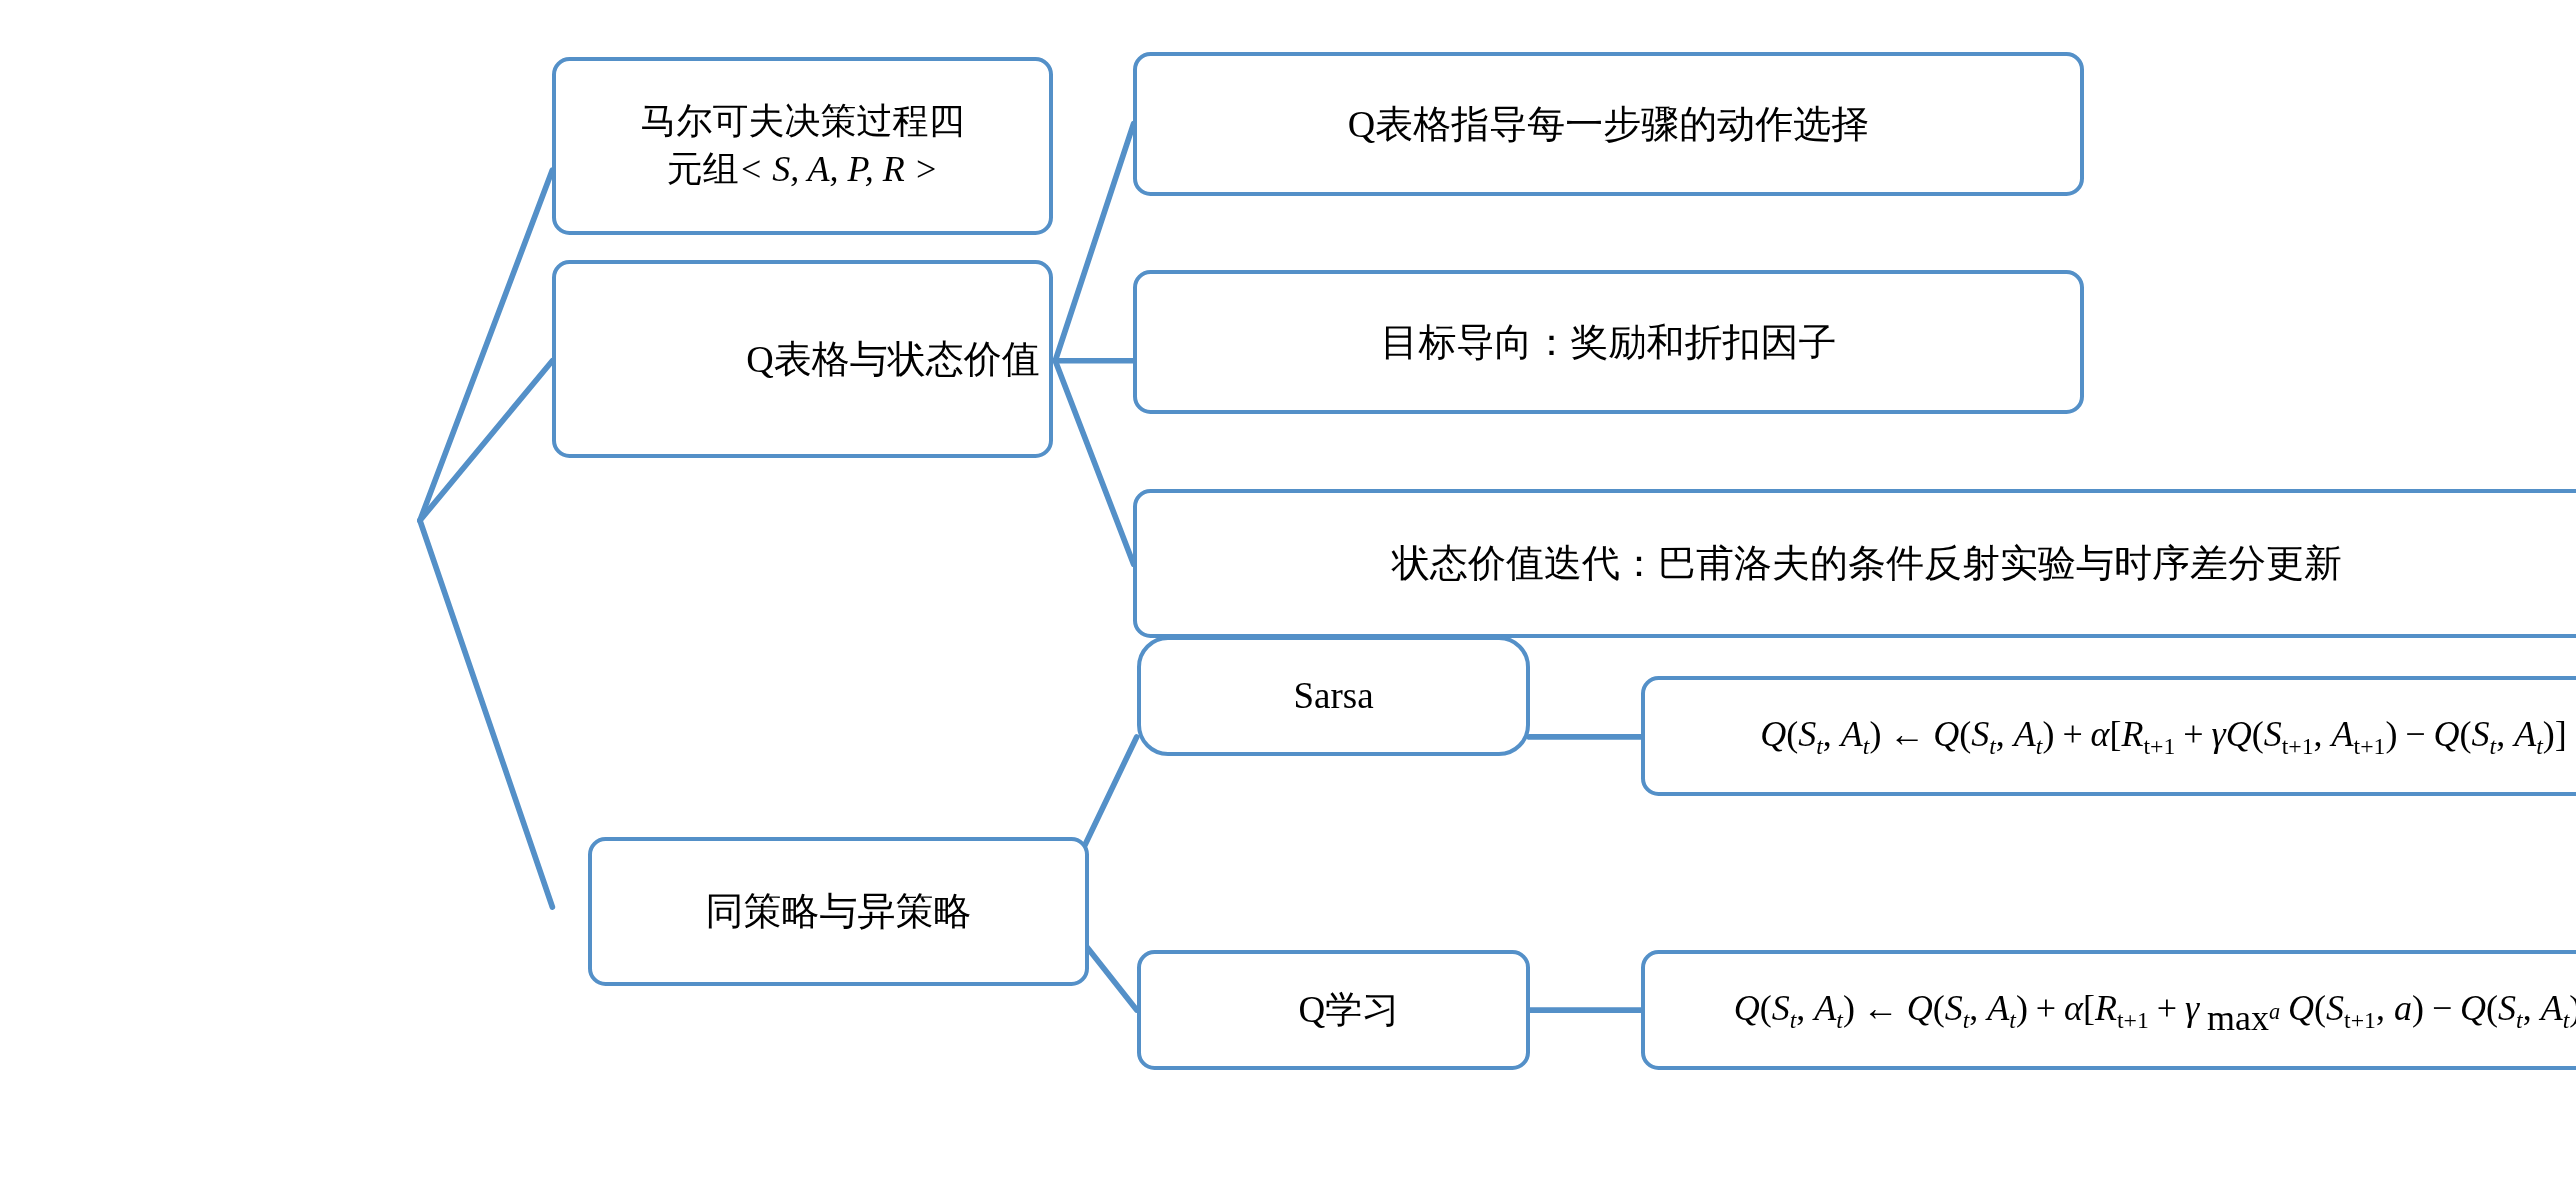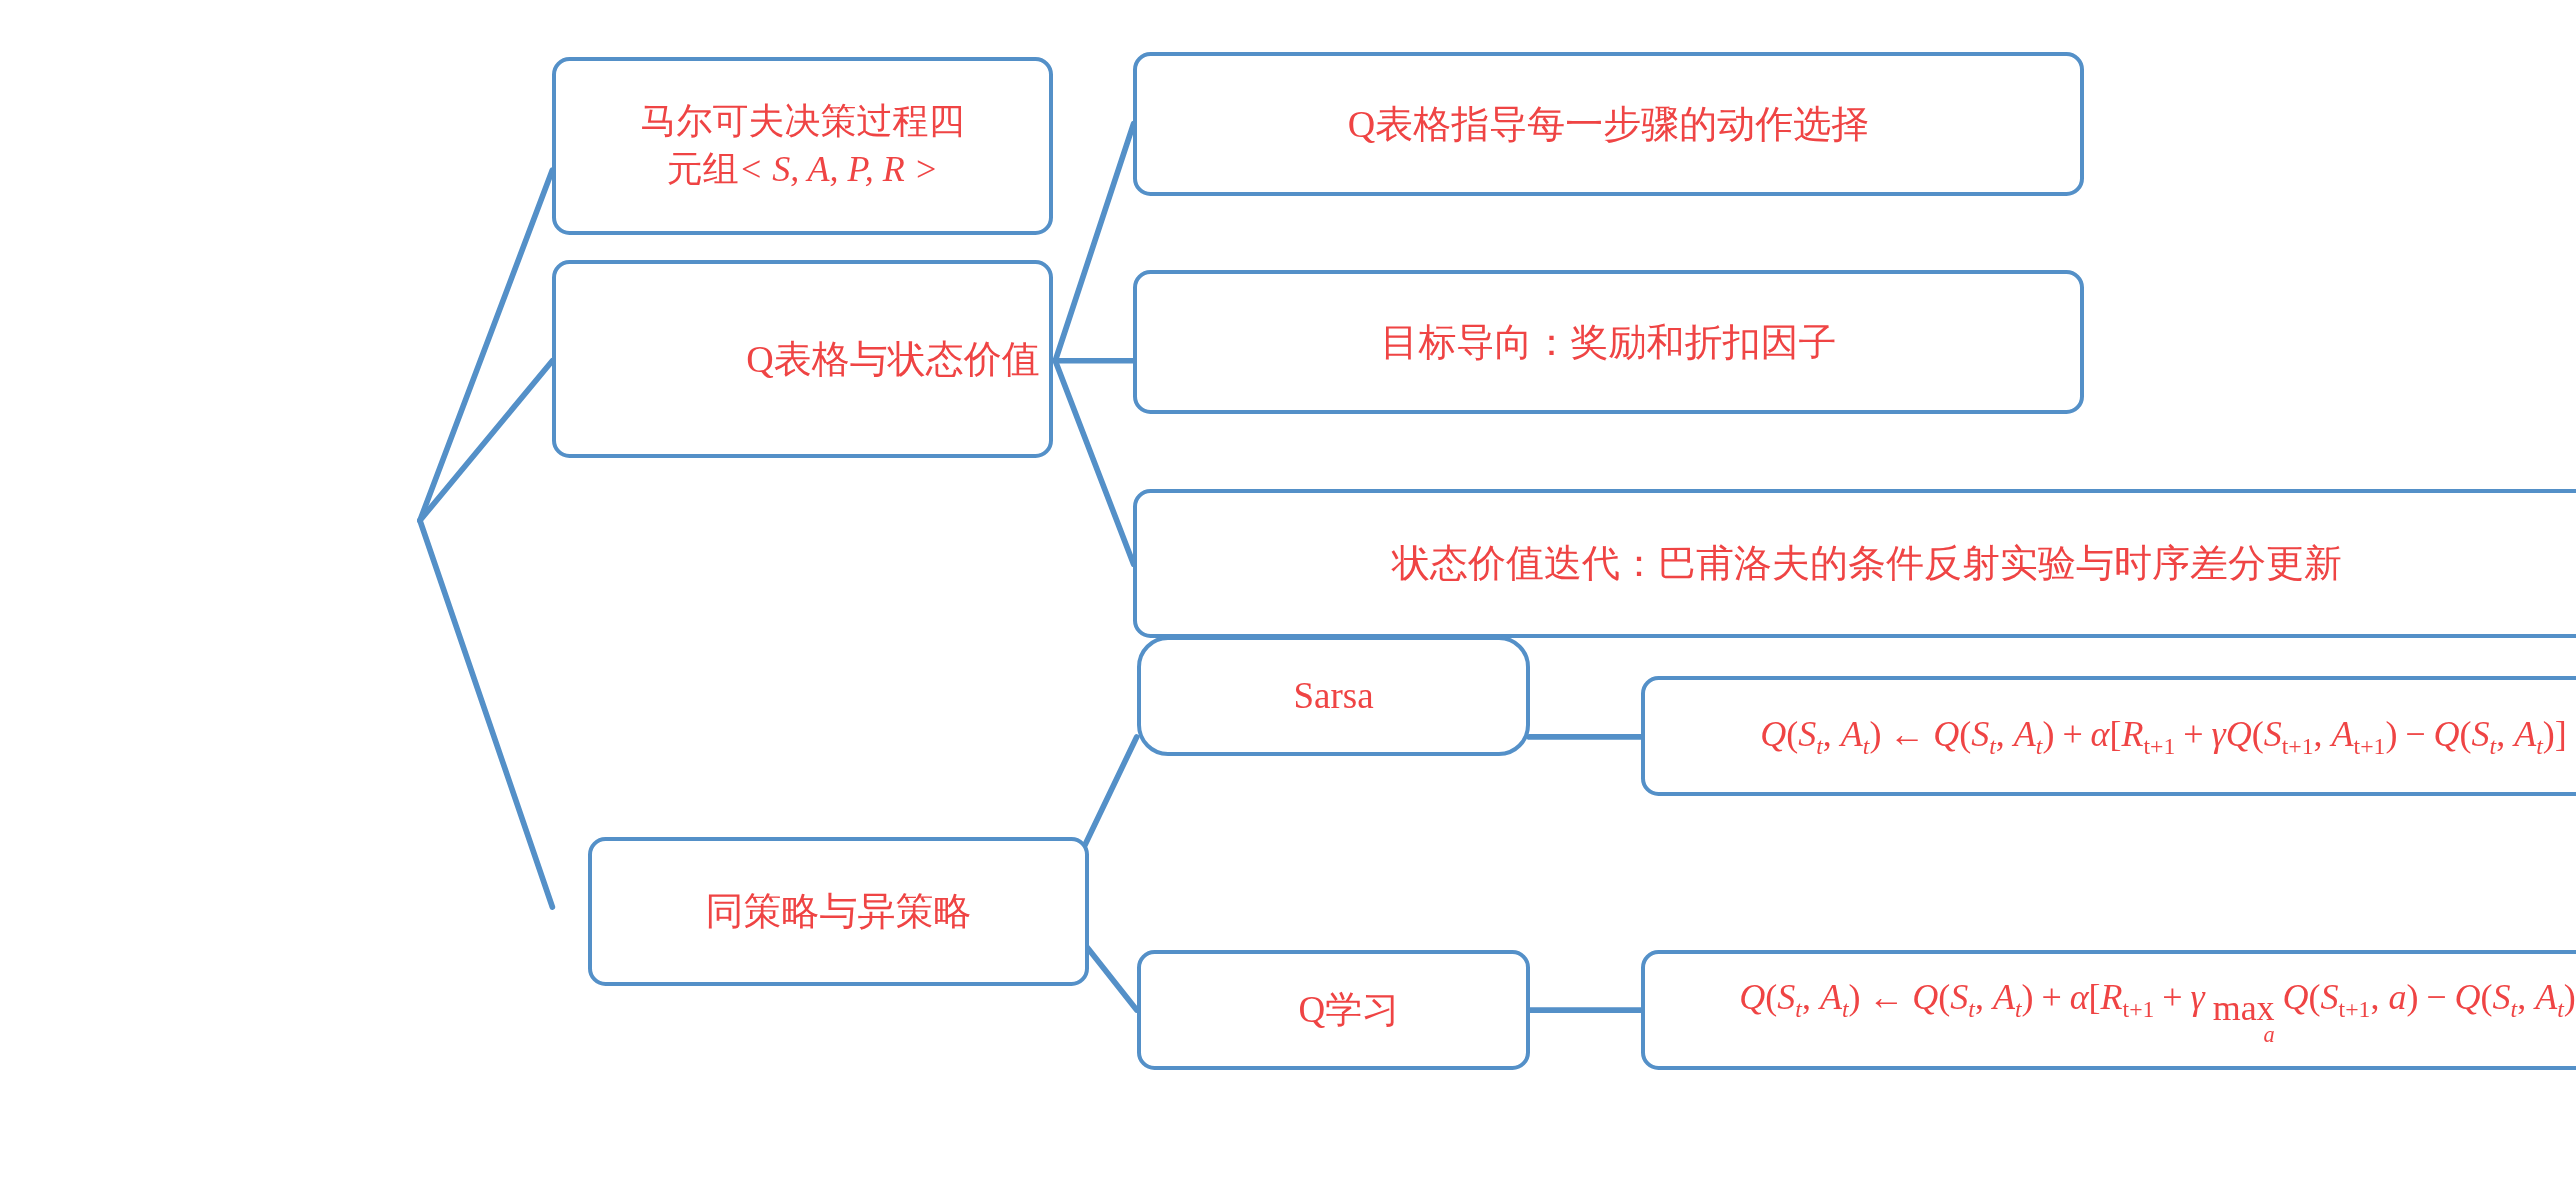--- a/index.html
+++ b/index.html
@@ -9,33 +9,33 @@
   .node{
     position:absolute;
     box-sizing:border-box;
     background:#ffffff;
     border:4.6px solid #5490c8;
     border-radius:17.5px;
     display:flex;
     align-items:center;
     justify-content:center;
     text-align:center;
-    color:#ef4444;
+    color:#000000;
     line-height:1.32;
     padding:2.1px 9.3px;
   }
   .cn{font-family:"Liberation Serif",serif;font-size:38px;}
   .cn-2l{font-size:36px;}
   .lat{font-family:"Liberation Serif",serif;font-size:37px;}
   .formula{font-size:36px;white-space:nowrap;}
   .mi{font-style:italic;font-family:"Liberation Serif",serif;}
   .mo{font-style:normal;font-family:"Liberation Serif",serif;}
   .sub{font-size:0.66em;vertical-align:-0.32em;font-style:italic;}
   .subn{font-size:0.66em;vertical-align:-0.32em;font-style:normal;}
-  .maxop{display:inline-flex;flex-direction:column;align-items:flex-end;vertical-align:-0.30em;line-height:0.92;}
+  .maxop{display:inline-flex;flex-direction:row;align-items:flex-start;vertical-align:-0.30em;line-height:0.92;}
   .maxop .mtop{font-style:normal;font-size:1em;}
   .maxop .mbot{font-style:italic;font-size:0.62em;}
   .sp{display:inline-block;width:0.22em;}
 </style>
 </head>
 <body>
 
 <div id="stage">
 
   <svg id="edges" viewBox="0 0 6253 2313" preserveAspectRatio="none" xmlns="http://www.w3.org/2000/svg">

